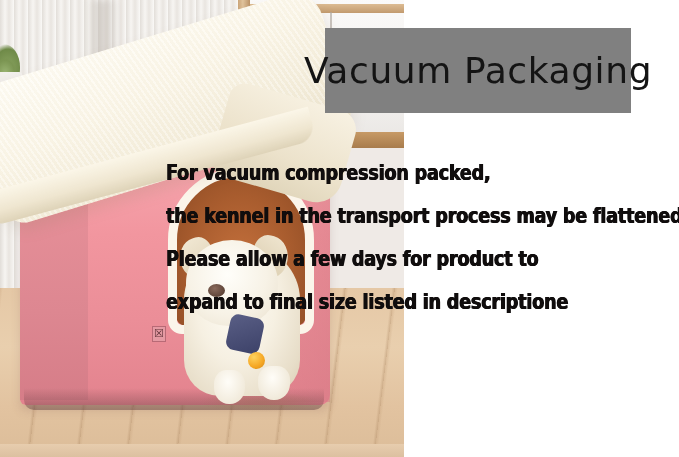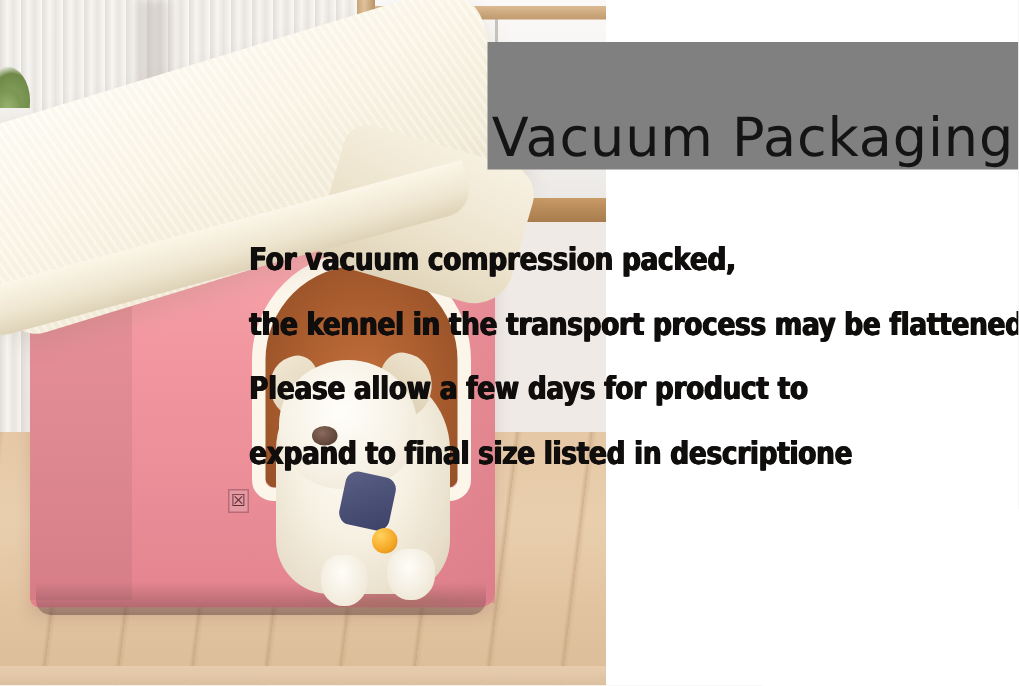--- a/index.html
+++ b/index.html
@@ -316,25 +316,25 @@
     line-height: 14px;
     text-align: center;
     font-family: "DejaVu Sans", sans-serif;
   }
 
   
   #vacuum-banner {
     position: absolute;
     left: 325px;
     top: 28px;
-    width: 354px;
+    width: 306px;
     height: 85px;
     background: #808080;
     display: flex;
-    align-items: flex-end;
+    align-items: center;
     justify-content: center;
   }
   #vacuum-banner .banner-text {
     font-family: "DejaVu Sans", sans-serif;
     font-size: 36px;
     font-weight: 400;
     color: #141414;
     letter-spacing: 0.6px;
     white-space: nowrap;
   }

